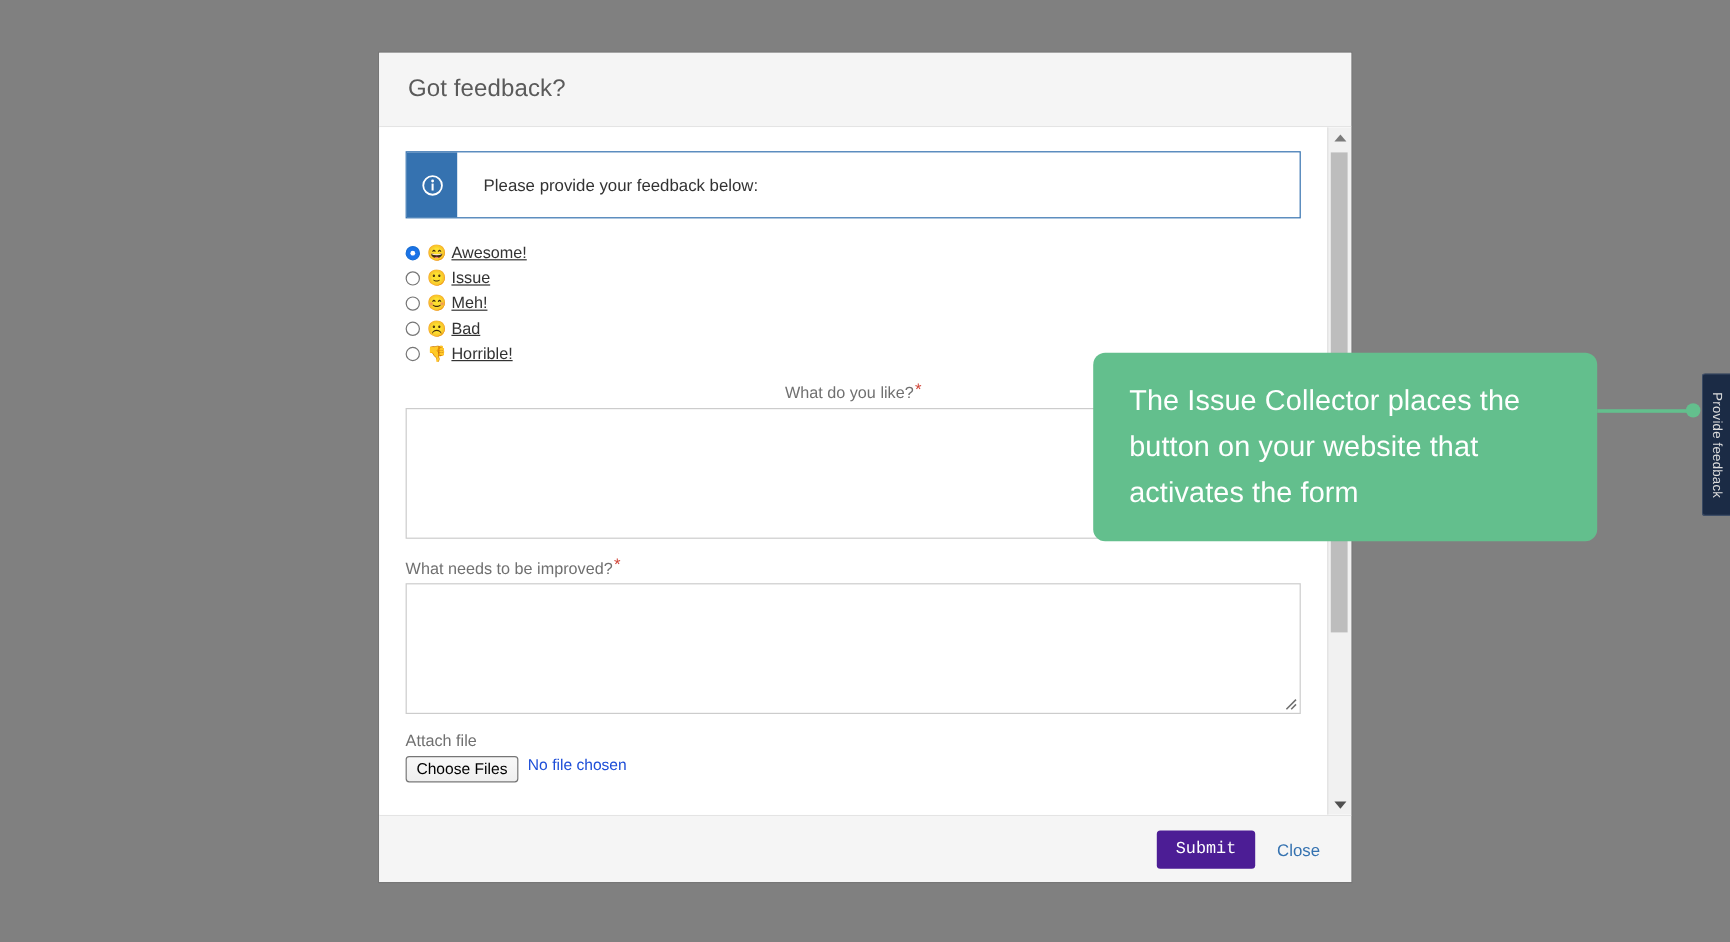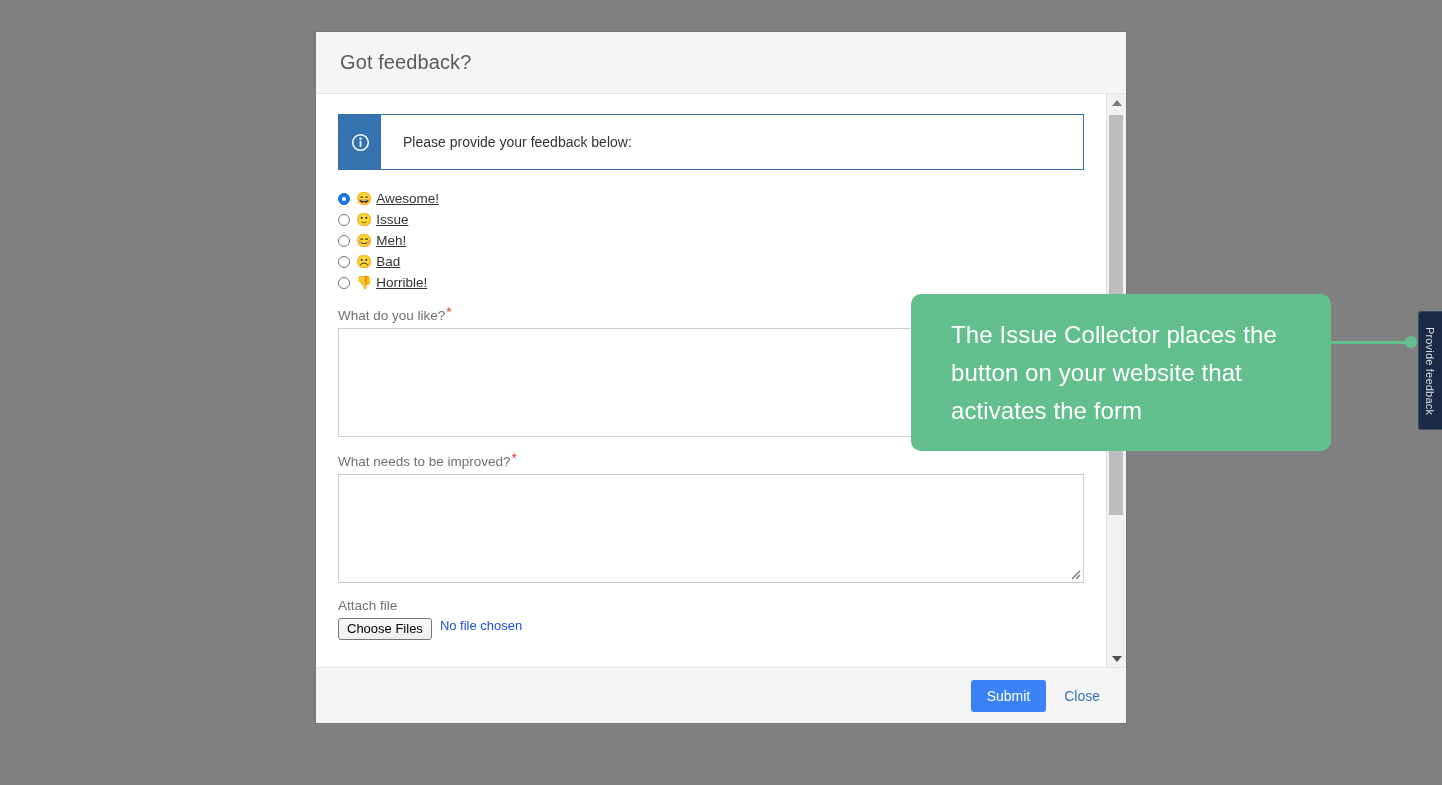--- a/index.html
+++ b/index.html
@@ -12,21 +12,21 @@
     background: #808080;
     font-family: "Liberation Sans", sans-serif;
     overflow: hidden;
     position: relative;
   }
 
   
   .dialog {
     position: absolute;
     left: 316px;
-    top: 32px;
+    top: 44px;
     width: 810px;
     height: 691px;
     background: #ffffff;
     box-shadow: 0 0 0 1px rgba(0,0,0,0.08);
     display: flex;
     flex-direction: column;
   }
   .dialog-header {
     height: 62px;
     background: #f5f5f5;
@@ -232,26 +232,26 @@
     background: #f5f5f5;
     border-top: 1px solid #e4e4e4;
     display: flex;
     align-items: center;
     justify-content: flex-end;
     padding-right: 26px;
     flex: none;
     box-sizing: border-box;
   }
   .btn-submit {
-    background: #3b82f6;
+    background: #4c1d95;
     color: #fff;
     border: none;
     border-radius: 3px;
     font-size: 14px;
-    font-family: Liberation Sans, sans-serif;
+    font-family: Liberation Mono, monospace;
     padding: 8px 16px;
     line-height: 16px;
     cursor: pointer;
     text-align: center;
   }
   .btn-close {
     color: #3572b0;
     font-size: 14px;
     margin-left: 18px;
     text-decoration: none;
@@ -261,21 +261,21 @@
   
   .callout {
     position: absolute;
     left: 911px;
     top: 294px;
     width: 420px;
     height: 157px;
     background: #63bf8d;
     border-radius: 10px;
     box-sizing: border-box;
-    padding: 22px 40px;
+    padding: 22px 30px;
     color: #ffffff;
     font-size: 24px;
     line-height: 38px;
     letter-spacing: 0.1px;
     display: flex;
     align-items: center;
   }
   .connector {
     position: absolute;
     left: 1331px;
@@ -366,21 +366,21 @@
             <span class="radio-label">Bad</span>
           </div>
           <div class="radio-row">
             <span class="radio-dot"></span>
             <span class="radio-emoji">👎</span>
             <span class="radio-label">Horrible!</span>
           </div>
         </div>
       </div>
 
-      <div class="field" style="margin-top:2px;">
+      <div class="field" style="margin-top:2px;text-align:center;">
         <label class="field-label"><span>What do you like?</span><span class="req">*</span></label>
         <div class="textarea t1">
           <svg class="resize-grip" viewBox="0 0 12 12">
             <path d="M11 3 L3 11 M11 7 L7 11" stroke="#707070" stroke-width="1.3" fill="none"></path>
           </svg>
         </div>
       </div>
 
       <div class="field" style="margin-top:16px;">
         <label class="field-label"><span>What needs to be improved?</span><span class="req">*</span></label>

